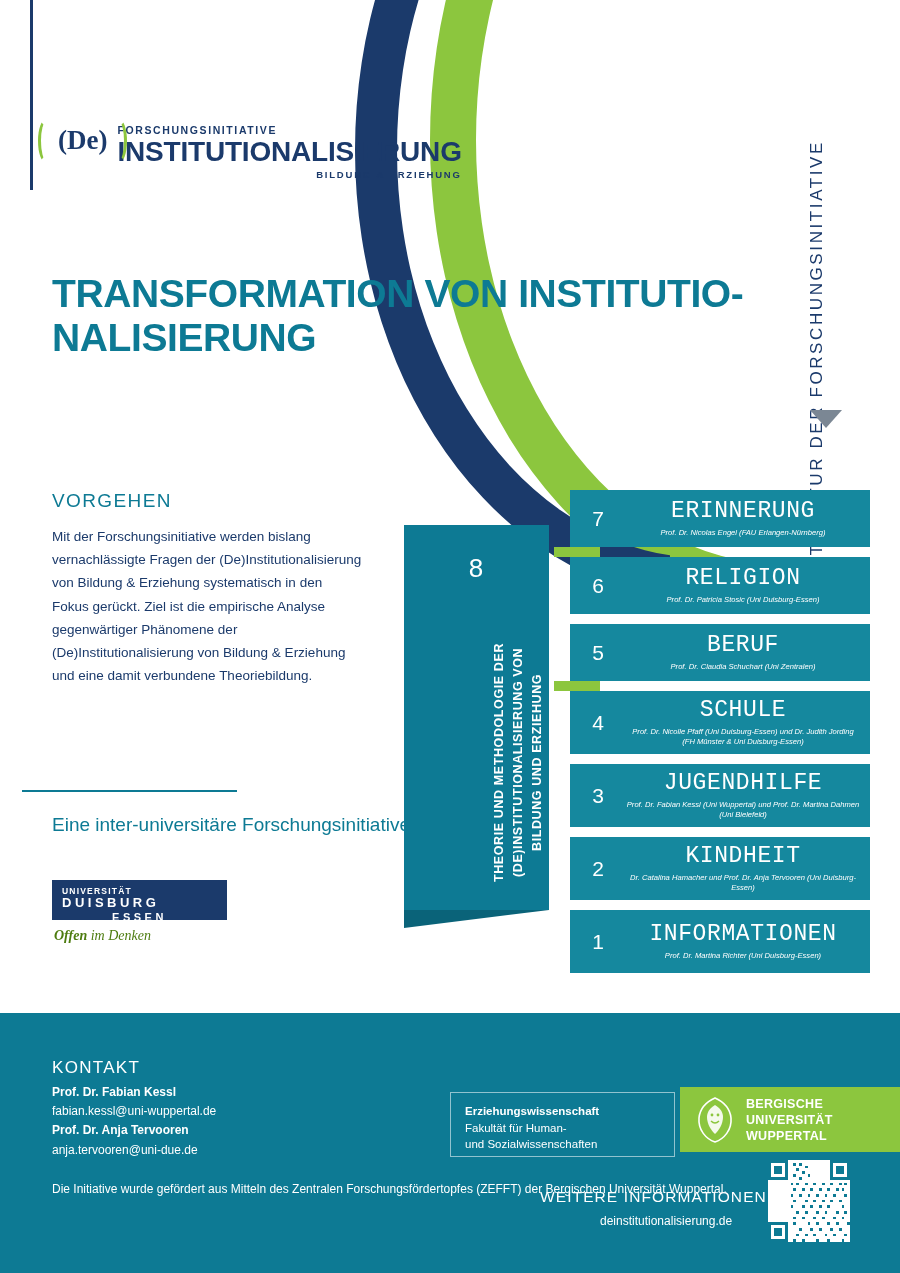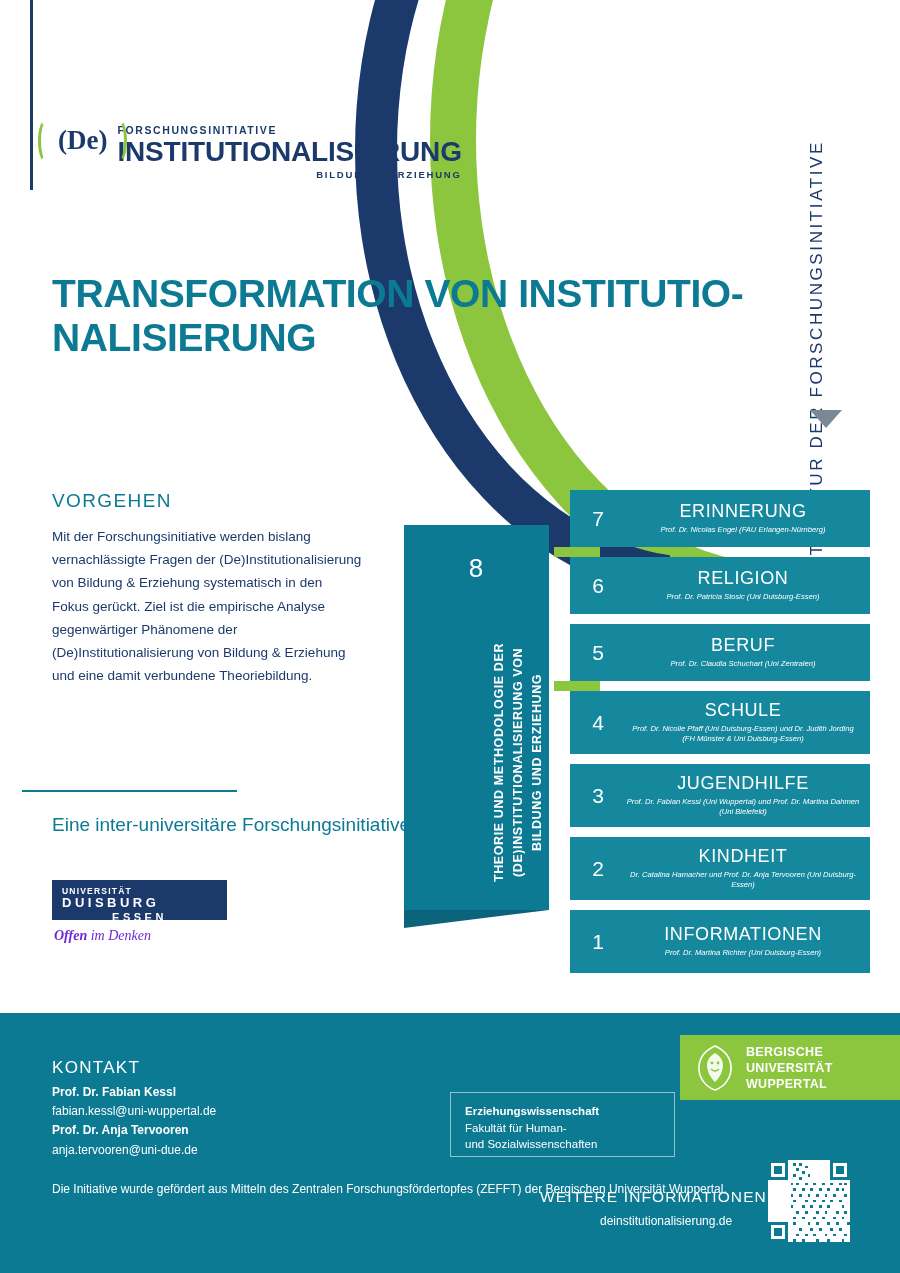--- a/index.html
+++ b/index.html
@@ -102,21 +102,21 @@
     position: absolute; left: 52px; top: 880px;
     width: 175px; height: 40px; background: #1b3a6b;
     color: #fff; padding: 6px 10px;
   }
   .ude-l1 { font-size: 8.5px; letter-spacing: 1.2px; font-weight: 700; }
   .ude-l2 { font-size: 13px; letter-spacing: 3.5px; font-weight: 700; line-height: 1.15;}
   .ude-l3 { font-size: 11px; letter-spacing: 3.5px; font-weight: 700; text-align: center;}
   .ude-slogan {
     position: absolute; left: 54px; top: 928px;
     font-family: "Liberation Serif", serif;
-    font-size: 14px; color: #6d28d9;
+    font-size: 14px; color: #4d7c0f;
   }
   .ude-slogan b { font-weight: 700; font-style: italic; }
   .ude-slogan i { font-style: italic; }
 
   
   .struktur {
     position: absolute; right: 70px; top: 140px;
     writing-mode: vertical-rl;
     transform: rotate(180deg);
     font-size: 17px; letter-spacing: 2.6px; color: #1b3a6b;
@@ -167,21 +167,21 @@
     color: #fff;
     height: 57px;
     margin-bottom: 10px;
     display: flex; align-items: center;
   }
   .bar .num {
     width: 56px; text-align: center; font-size: 21px; flex: none;
   }
   .bar .txt { flex: 1; text-align: center; padding-right: 10px; }
   .bar .name {
-    font-size: 18px; letter-spacing: 0.6px; line-height: 1.1;
+    font-size: 23px; letter-spacing: 0.6px; line-height: 1.1; font-family: Liberation Mono, monospace;
   }
   .bar .sub {
     font-size: 7.6px; font-style: italic; line-height: 1.3; margin-top: 3px;
   }
   .bar.tall { height: 63px; }
   .bar .accent {
     position: absolute; left: -16px; bottom: -10px; width: 46px; height: 10px;
     background: #8cc63e;
   }
 
@@ -211,21 +211,21 @@
   .ew-box {
     position: absolute; left: 450px; top: 1092px;
     width: 225px; height: 65px;
     border: 1px solid rgba(255,255,255,.55);
     color: #fff; padding: 10px 14px;
     font-size: 11.5px; line-height: 1.45;
   }
   .ew-box b { font-weight: 700; }
 
   .buw {
-    position: absolute; left: 680px; top: 1035px;
+    position: absolute; left: 680px; top: 1087px;
     width: 220px; height: 65px;
     background: #8cc63e;
     display: flex; align-items: center; gap: 10px; padding-left: 14px;
   }
   .buw-text {
     font-size: 12.5px; font-weight: 700; color: #ffffff; line-height: 1.28;
     letter-spacing: .3px;
   }
   .buw-crest { width: 42px; height: 48px; flex: none; }
 

